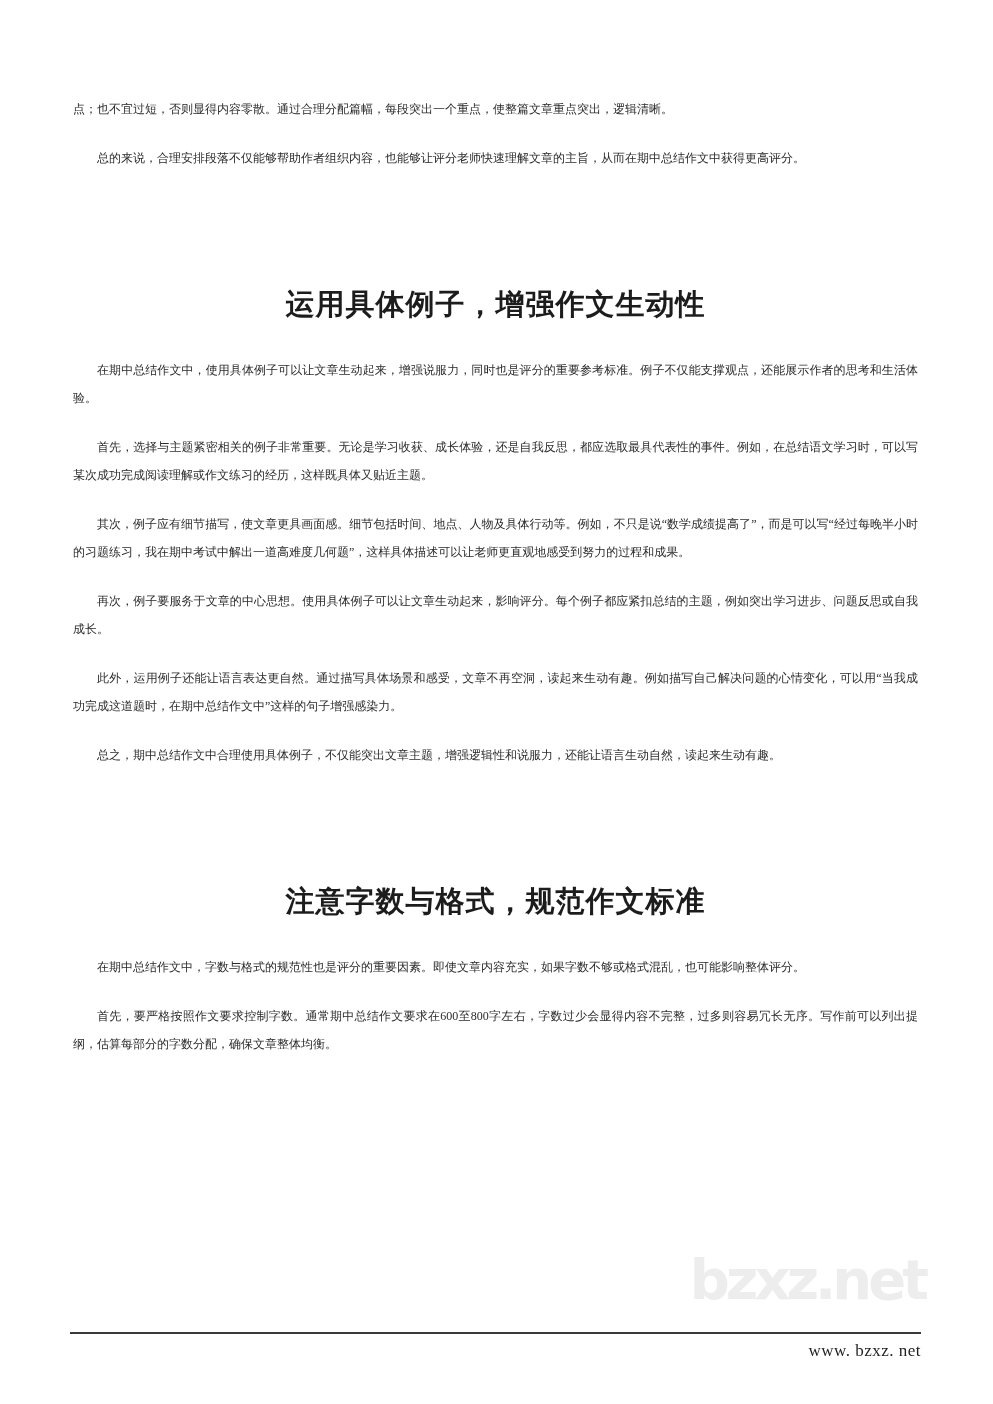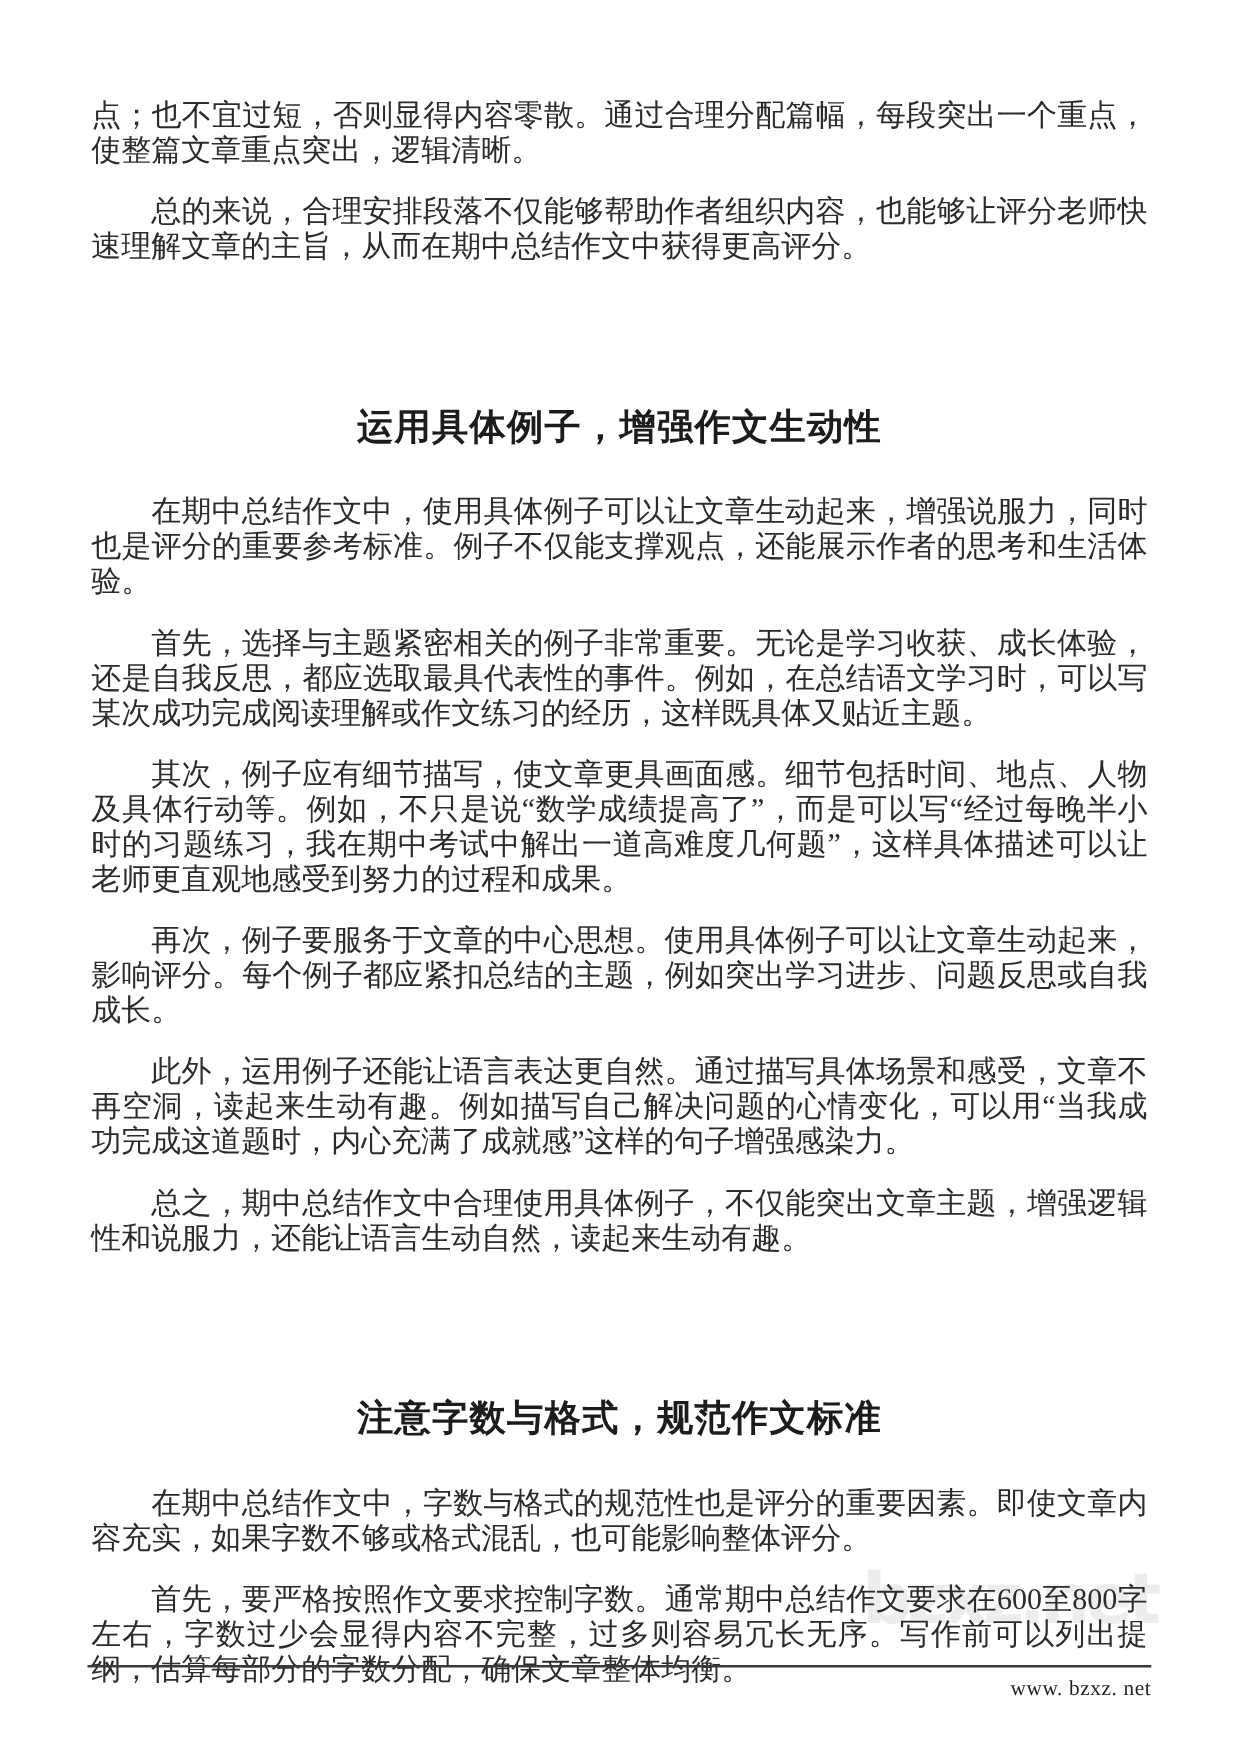--- a/index.html
+++ b/index.html
@@ -33,31 +33,32 @@
   }
 
   .content {
     position: relative;
     z-index: 1;
     width: 918px;            
     padding: 79px 0 0 73px;
   }
 
   .para {
-    font-size: 24px;
+    font-size: 12px;
     line-height: 28px;
     text-align: justify;
     text-indent: 2em;
     margin-bottom: 21px;
     color: var(--text-color, #2b2b2b);
+    margin-top: 16px;
   }
   .para.no-indent { text-indent: 0; }
 
   .heading {
-    font-family: Liberation Mono, monospace;
+    font-family: Liberation Sans, sans-serif;
     font-size: 29px;
     line-height: 36px;
     font-weight: bold;
     letter-spacing: 1px;
     text-align: center;
     margin: 114px 0 34px 0;
     color: var(--heading-color, #1c1c1c);
   }
 
   .footer-rule {
@@ -92,21 +93,21 @@
   <div class="watermark">bzxz.net</div>
 
   <main class="content" id="doc-content">
       <p class="para no-indent">点；也不宜过短，否则显得内容零散。通过合理分配篇幅，每段突出一个重点，使整篇文章重点突出，逻辑清晰。</p>
       <p class="para">总的来说，合理安排段落不仅能够帮助作者组织内容，也能够让评分老师快速理解文章的主旨，从而在期中总结作文中获得更高评分。</p>
       <h2 class="heading">运用具体例子，增强作文生动性</h2>
       <p class="para">在期中总结作文中，使用具体例子可以让文章生动起来，增强说服力，同时也是评分的重要参考标准。例子不仅能支撑观点，还能展示作者的思考和生活体验。</p>
       <p class="para">首先，选择与主题紧密相关的例子非常重要。无论是学习收获、成长体验，还是自我反思，都应选取最具代表性的事件。例如，在总结语文学习时，可以写某次成功完成阅读理解或作文练习的经历，这样既具体又贴近主题。</p>
       <p class="para">其次，例子应有细节描写，使文章更具画面感。细节包括时间、地点、人物及具体行动等。例如，不只是说“数学成绩提高了”，而是可以写“经过每晚半小时的习题练习，我在期中考试中解出一道高难度几何题”，这样具体描述可以让老师更直观地感受到努力的过程和成果。</p>
       <p class="para">再次，例子要服务于文章的中心思想。使用具体例子可以让文章生动起来，影响评分。每个例子都应紧扣总结的主题，例如突出学习进步、问题反思或自我成长。</p>
-      <p class="para">此外，运用例子还能让语言表达更自然。通过描写具体场景和感受，文章不再空洞，读起来生动有趣。例如描写自己解决问题的心情变化，可以用“当我成功完成这道题时，内心充满了成就感”这样的句子增强感染力。</p>
+      <p class="para">此外，运用例子还能让语言表达更自然。通过描写具体场景和感受，文章不再空洞，读起来生动有趣。例如描写自己解决问题的心情变化，可以用“当我成功完成这道题时，在期中总结作文中”这样的句子增强感染力。</p>
       <p class="para">总之，期中总结作文中合理使用具体例子，不仅能突出文章主题，增强逻辑性和说服力，还能让语言生动自然，读起来生动有趣。</p>
       <h2 class="heading">注意字数与格式，规范作文标准</h2>
       <p class="para">在期中总结作文中，字数与格式的规范性也是评分的重要因素。即使文章内容充实，如果字数不够或格式混乱，也可能影响整体评分。</p>
       <p class="para">首先，要严格按照作文要求控制字数。通常期中总结作文要求在600至800字左右，字数过少会显得内容不完整，过多则容易冗长无序。写作前可以列出提纲，估算每部分的字数分配，确保文章整体均衡。</p>
     </main>
 
   <div class="footer-rule"></div>
 
   <div class="footer-site">www. bzxz. net</div>
 

